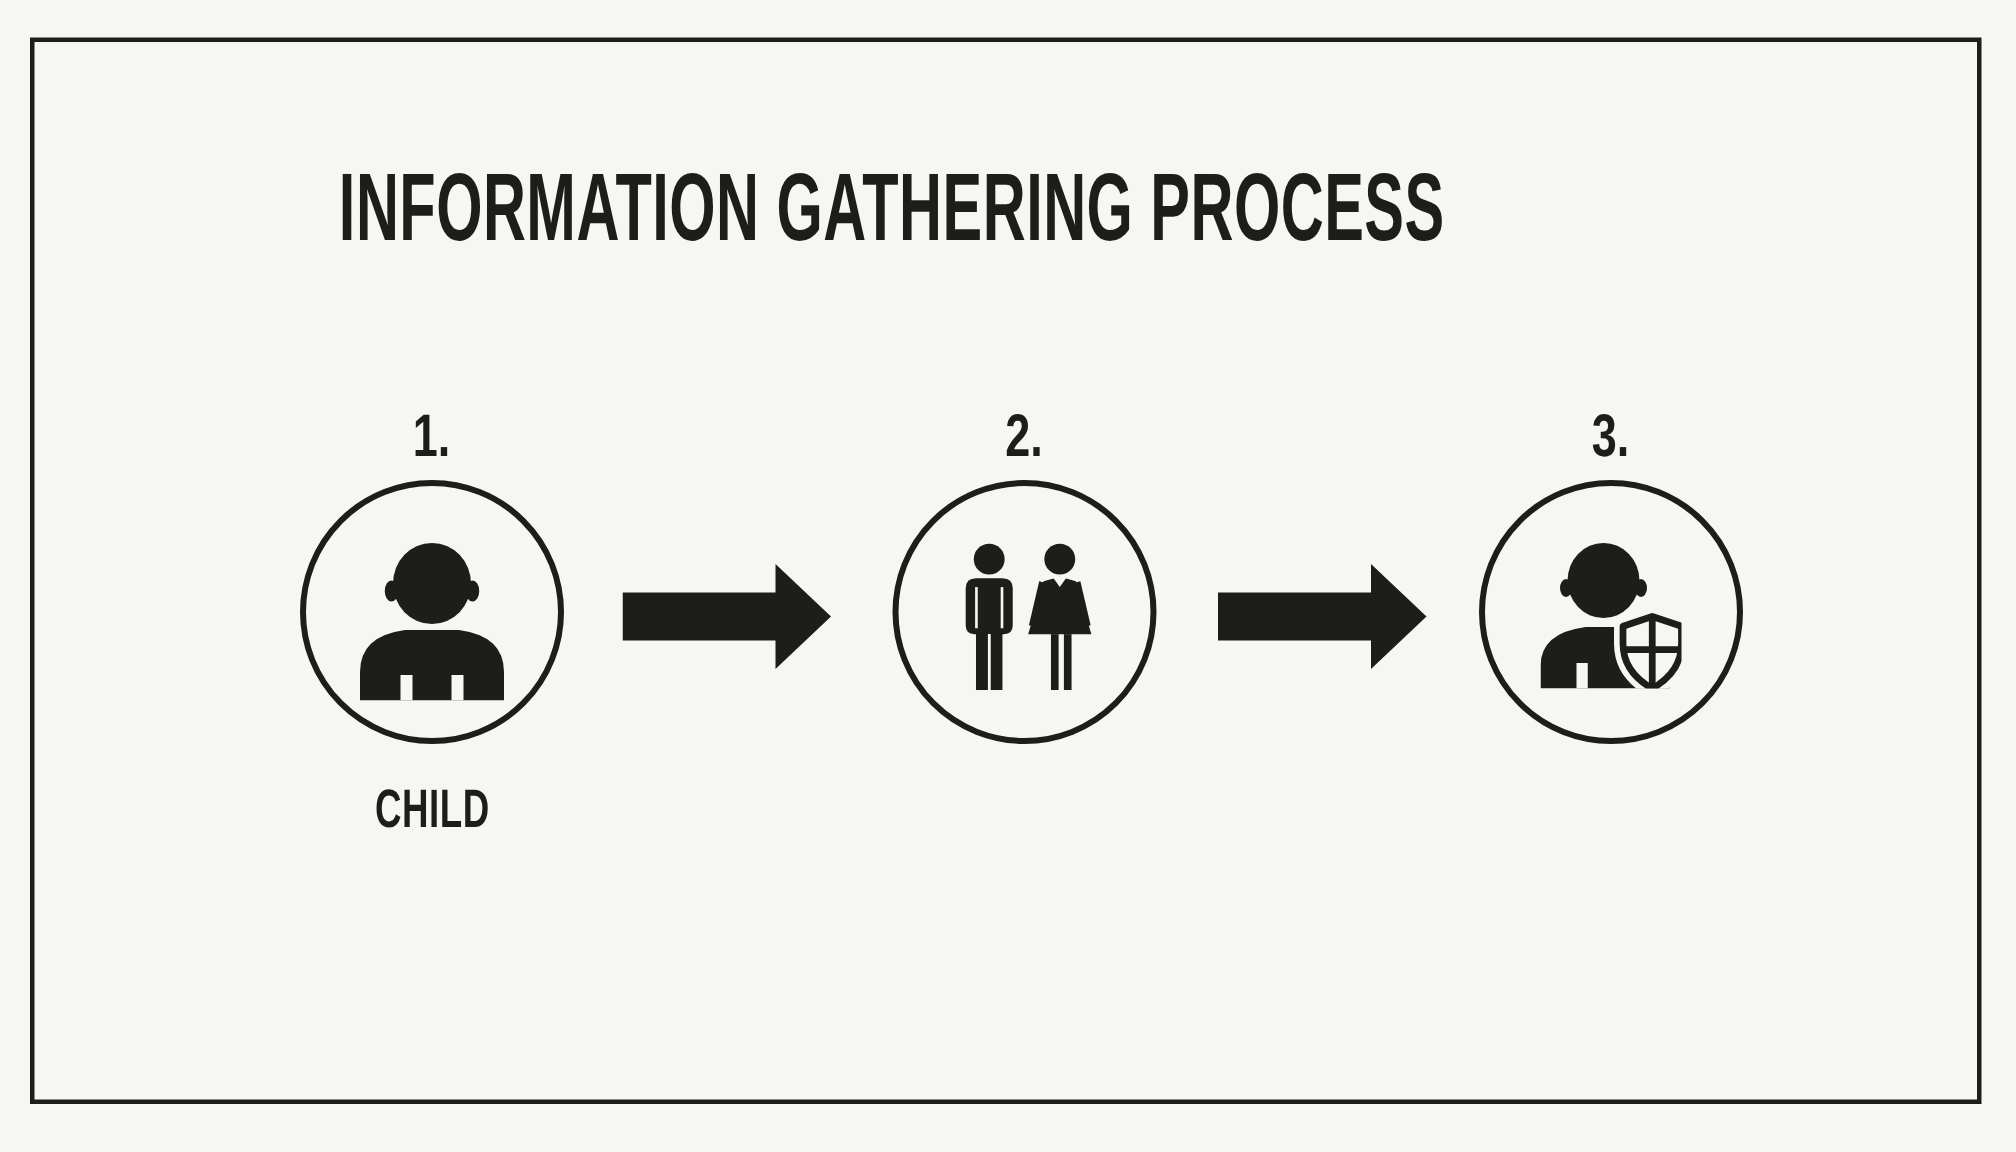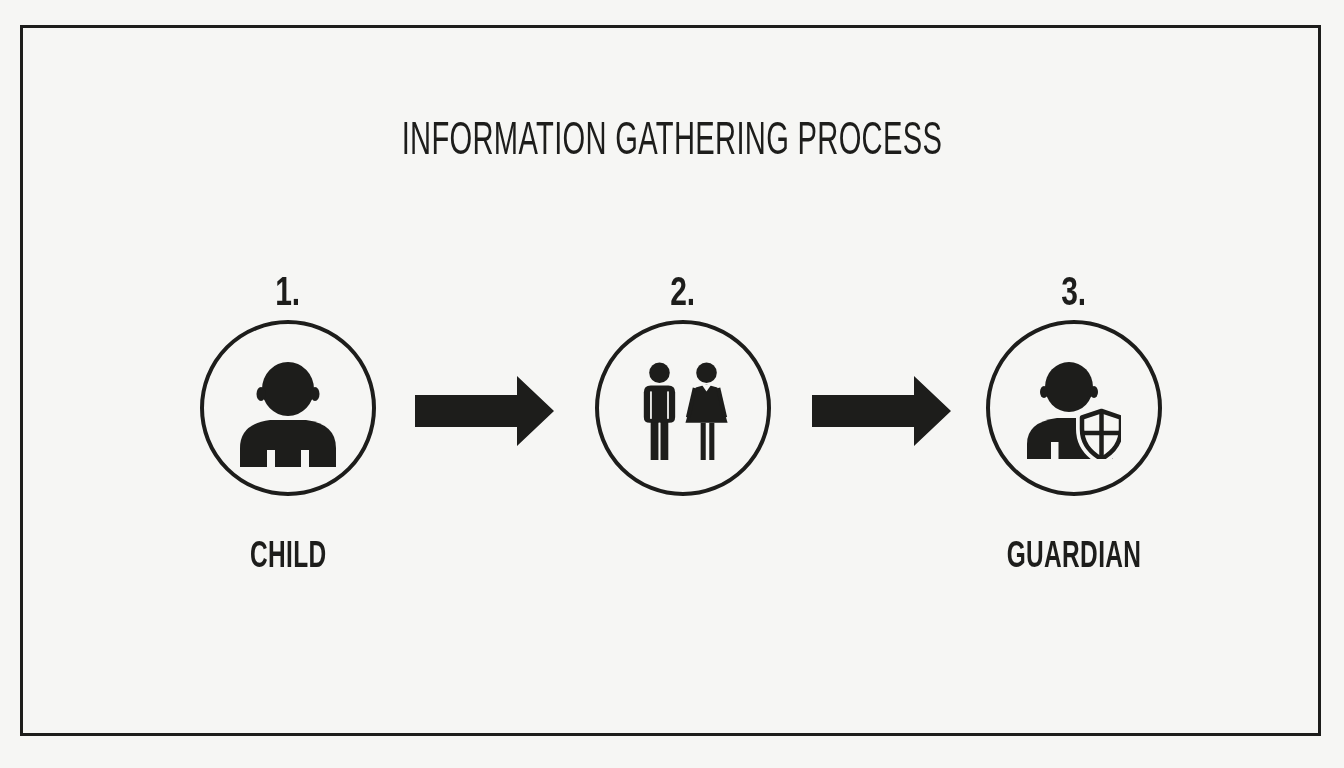--- a/index.html
+++ b/index.html
@@ -16,23 +16,23 @@
     position: absolute;
     left: 20px; top: 25px;
     width: 1301px; height: 711px;
     border: 3px solid var(--ink, #1d1d1b);
     box-sizing: border-box;
   }
   .title {
     position: absolute;
     top: 110px; left: 0;
     width: 100%;
-    text-align: center;
-    font-weight: 400;
-    font-size: 47px;
+    text-align: left;
+    font-weight: 700;
+    font-size: 64px;
     line-height: 56px;
     letter-spacing: 0.5px;
     white-space: nowrap;
   }
   .condensed {
     display: inline-block;
     transform-origin: center;
     white-space: nowrap;
   }
   .t-title   { transform: scaleX(0.62); }
@@ -55,21 +55,21 @@
     width: 176px; height: 176px;
     box-sizing: border-box;
     border: 4px solid var(--ink, #1d1d1b);
     border-radius: 50%;
     margin: 0 auto;
     display: flex;
     align-items: center;
     justify-content: center;
   }
   .step-label {
-    margin-top: 38px;
+    margin-top: 22px;
     text-align: center;
     font-weight: 700;
     font-size: 36px;
     letter-spacing: 0.5px;
   }
   .arrow {
     position: absolute;
     top: 374px;
   }
   .arrow-1 { left: 415px; }
@@ -158,18 +158,15 @@
         <path class="ink" d="M0,97 L0,82 Q0,60 30,56 L56,56 Q86,60 86,82 L86,97 Z"></path>
         <rect class="bg-fill" x="24" y="80" width="7.5" height="17"></rect>
 
         <path class="bg-stroke" stroke-width="12" stroke-linejoin="round" d="M74.5,49 L94,55.5 L94,67 Q94,86 74.5,97 Q55,86 55,67 L55,55.5 Z"></path>
         <path class="bg-fill" d="M74.5,49 L94,55.5 L94,67 Q94,86 74.5,97 Q55,86 55,67 L55,55.5 Z"></path>
         <line class="ink-stroke" stroke-width="4.5" x1="74.5" y1="51" x2="74.5" y2="95"></line>
         <line class="ink-stroke" stroke-width="4.5" x1="56" y1="71" x2="93" y2="71"></line>
         <path class="ink-stroke" stroke-width="4.5" stroke-linejoin="round" d="M74.5,49 L94,55.5 L94,67 Q94,86 74.5,97 Q55,86 55,67 L55,55.5 Z"></path>
       </svg>
     </div>
-    <div class="step-label">
-      <span class="condensed t-label">GUARDIAN</span>
-    </div>
   </div>
 
 </div>
 
 </body></html>

